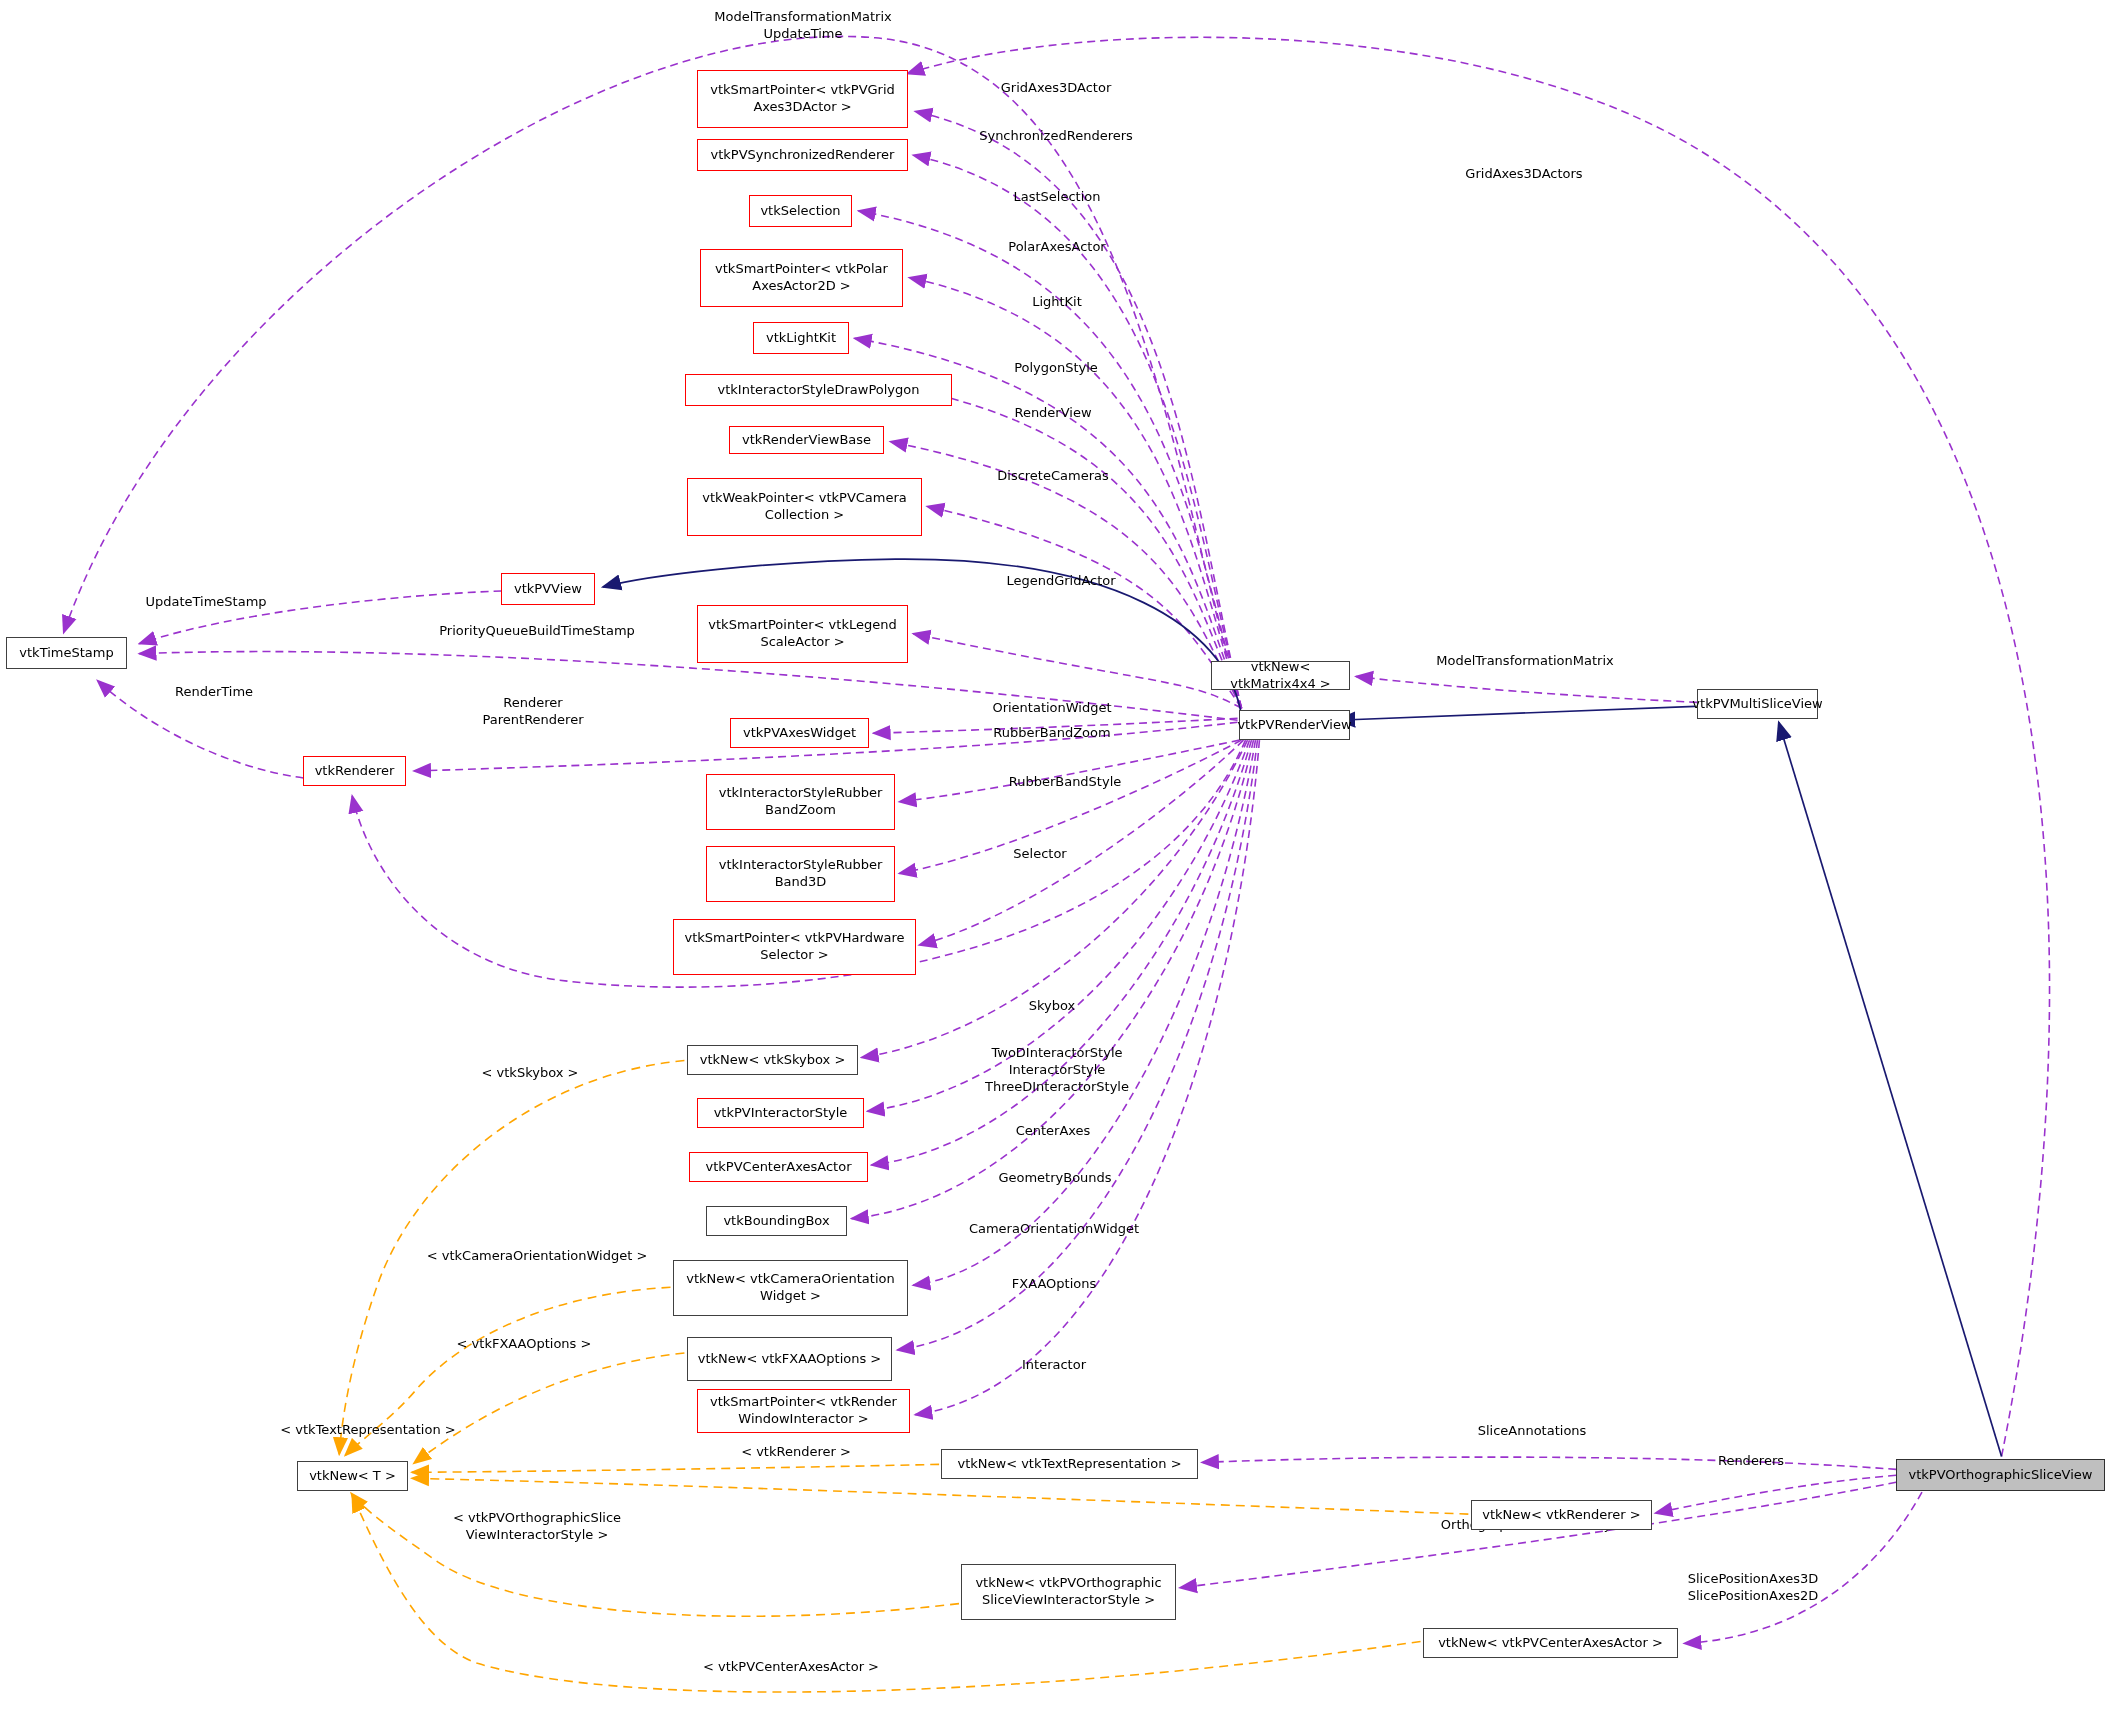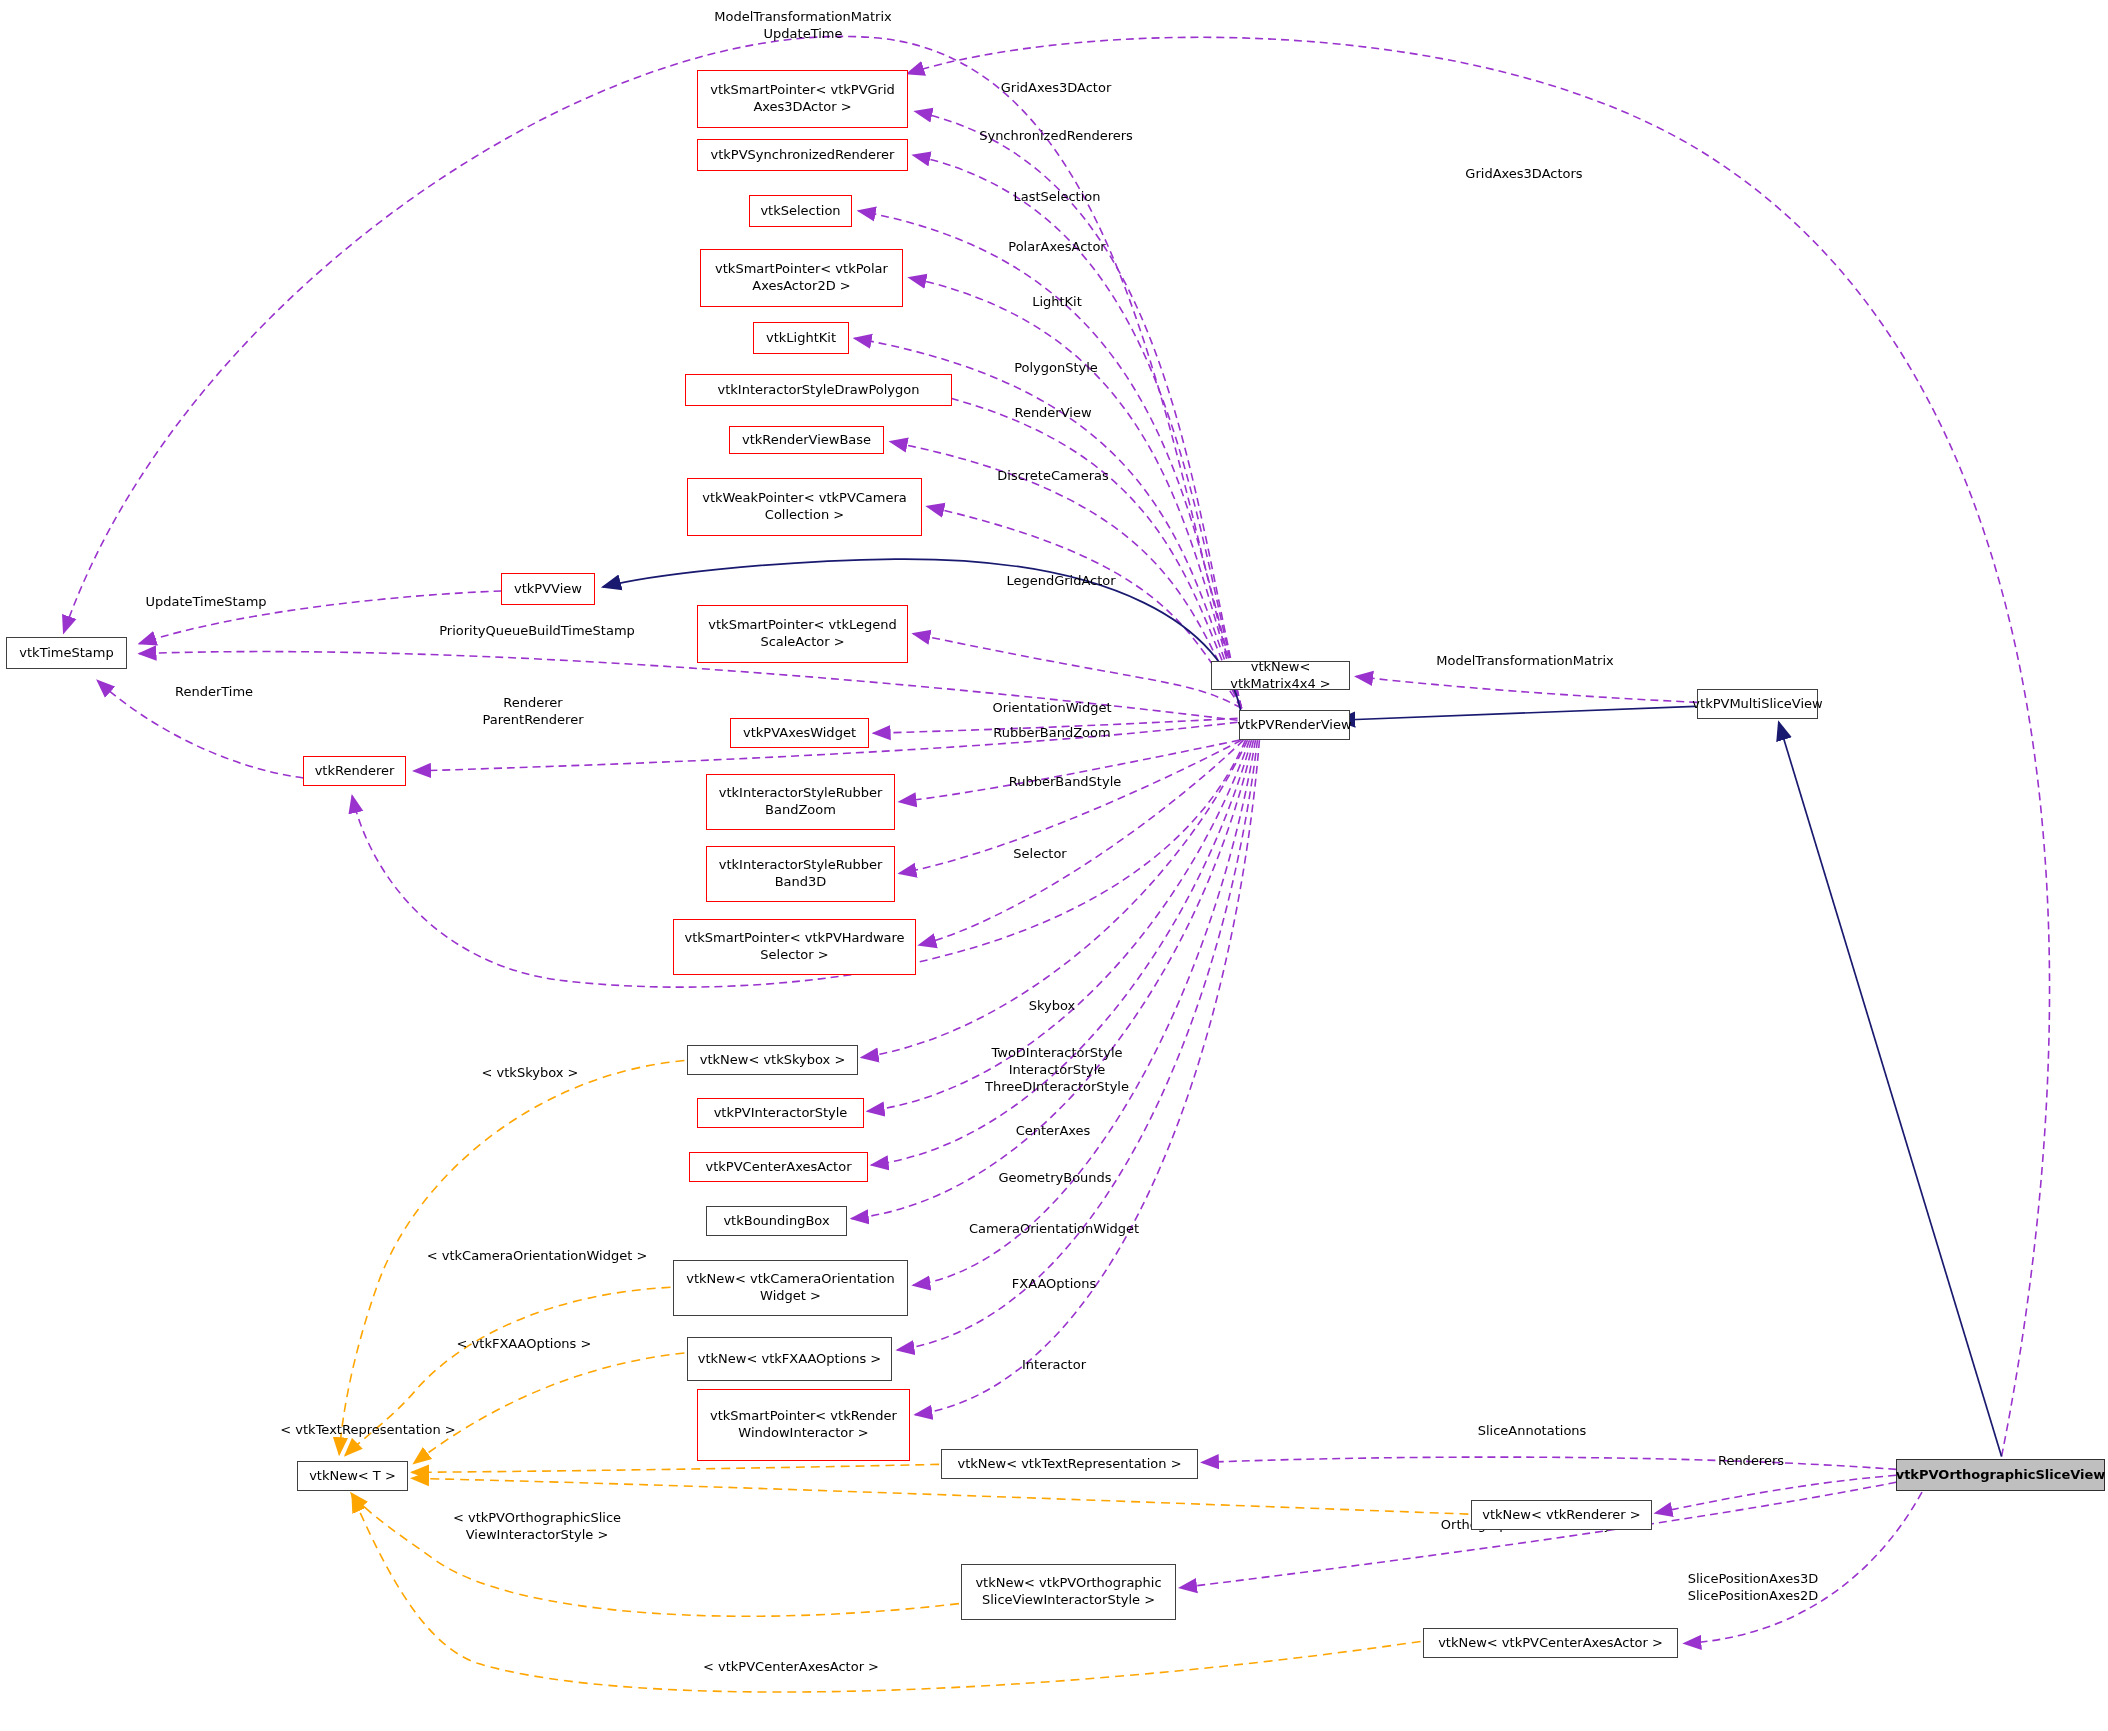--- a/index.html
+++ b/index.html
@@ -10,21 +10,21 @@
   }
   #edges{position:absolute;left:0;top:0;width:2108px;height:1731px;}
   .node{
     position:absolute;display:flex;align-items:center;justify-content:center;
     text-align:center;background:#ffffff;color:#000000;
     font-size:13px;line-height:1.3;white-space:pre-line;
     border:1.5px solid #404040;box-sizing:border-box;padding:1px 4px;
     z-index:3;
   }
   .node.red{border:1.6px solid #ff0000;}
-  .node.highlight{background:#bfbfbf;border:1.8px solid #303030;font-weight:bold;}
+  .node.highlight{background:#bfbfbf;border:1.8px solid #303030;font-weight:normal;}
   .elabel{
     position:absolute;transform:translate(-50%,-50%);
     font-size:13px;line-height:1.3;color:#000000;text-align:center;
     white-space:pre-line;z-index:2;pointer-events:none;
   }
 </style>
 </head>
 <body>
 
 <div id="canvas">
@@ -120,21 +120,21 @@
   <div class="node red" style="left:673px;top:919px;width:243px;height:56px">vtkSmartPointer&lt; vtkPVHardware
 Selector &gt;</div>
   <div class="node red" style="left:303px;top:756px;width:103px;height:30px">vtkRenderer</div>
   <div class="node" style="left:687px;top:1045px;width:171px;height:30px">vtkNew&lt; vtkSkybox &gt;</div>
   <div class="node red" style="left:697px;top:1098px;width:167px;height:30px">vtkPVInteractorStyle</div>
   <div class="node red" style="left:689px;top:1152px;width:179px;height:30px">vtkPVCenterAxesActor</div>
   <div class="node" style="left:706px;top:1206px;width:141px;height:30px">vtkBoundingBox</div>
   <div class="node" style="left:673px;top:1260px;width:235px;height:56px">vtkNew&lt; vtkCameraOrientation
 Widget &gt;</div>
   <div class="node" style="left:687px;top:1337px;width:205px;height:44px">vtkNew&lt; vtkFXAAOptions &gt;</div>
-  <div class="node red" style="left:697px;top:1389px;width:213px;height:72px">vtkSmartPointer&lt; vtkRender
+  <div class="node red" style="left:697px;top:1389px;width:213px;height:44px">vtkSmartPointer&lt; vtkRender
 WindowInteractor &gt;</div>
   <div class="node" style="left:297px;top:1461px;width:111px;height:30px">vtkNew&lt; T &gt;</div>
   <div class="node" style="left:941px;top:1449px;width:257px;height:30px">vtkNew&lt; vtkTextRepresentation &gt;</div>
   <div class="node" style="left:1471px;top:1500px;width:181px;height:30px">vtkNew&lt; vtkRenderer &gt;</div>
   <div class="node" style="left:961px;top:1564px;width:215px;height:56px">vtkNew&lt; vtkPVOrthographic
 SliceViewInteractorStyle &gt;</div>
   <div class="node" style="left:1423px;top:1628px;width:255px;height:30px">vtkNew&lt; vtkPVCenterAxesActor &gt;</div>
   <div class="node highlight" style="left:1896px;top:1459px;width:209px;height:32px">vtkPVOrthographicSliceView</div>
 
   <div class="elabel" style="left:803px;top:26px">ModelTransformationMatrix

